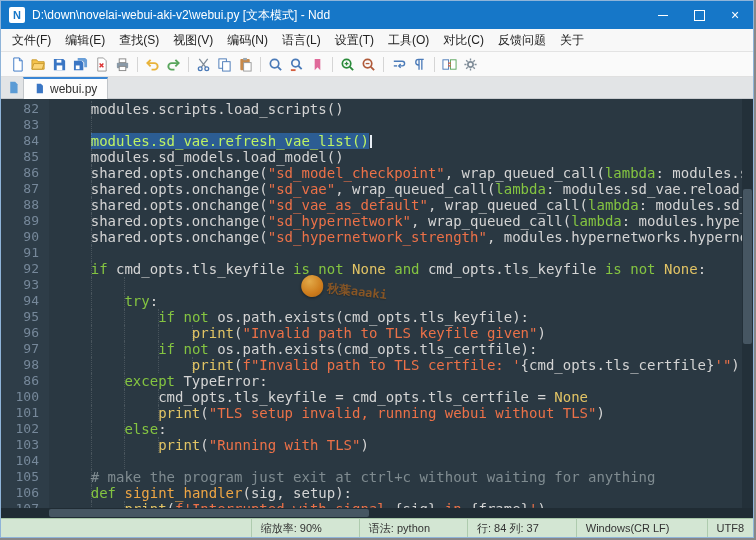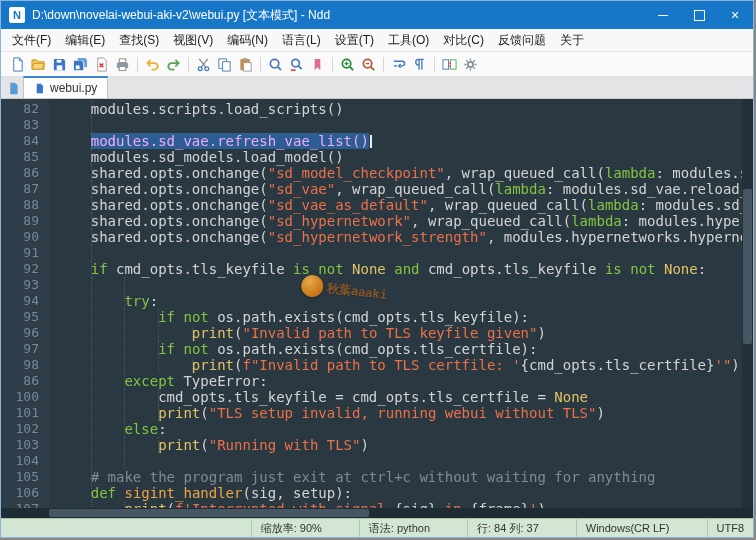--- a/index.html
+++ b/index.html
@@ -18,40 +18,40 @@
   
   .menubar{height:22px;flex:0 0 22px;background:#f8f8f8;display:flex;align-items:center;font-size:12px;color:#222;border-bottom:1px solid #e3e3e3;padding-left:4px;}
   .menu-item{padding:2px 7px;cursor:default;}
 
   
   .toolbar{height:24px;flex:0 0 24px;background:#fafafa;display:flex;align-items:center;border-bottom:1px solid #e0e0e0;padding-left:6px;}
   .tbtn{width:21px;height:21px;display:flex;align-items:center;justify-content:center;border-radius:2px;}
   .tsep{width:1px;height:15px;background:#d5d5d5;margin:0 4px;}
 
   
-  .tabbar{height:21px;flex:0 0 21px;background:#e2e4e6;display:flex;align-items:flex-end;border-bottom:1px solid #c9ccd0;padding-left:2px;}
+  .tabbar{height:21px;flex:0 0 21px;background:#e2e4e6;display:flex;align-items:center;border-bottom:1px solid #c9ccd0;padding-left:2px;}
   .tab-list-btn{width:20px;height:19px;display:flex;align-items:center;justify-content:center;}
   .tab{height:20px;background:#fdfdfd;border:1px solid #c2c6ca;border-bottom:none;border-top:2px solid #3a86d4;display:flex;align-items:center;gap:5px;padding:0 10px;font-size:12px;color:#333;}
 
   
   .editor{flex:1 1 auto;display:flex;background:#2a3842;overflow:hidden;position:relative;font-family:"DejaVu Sans Mono",monospace;}
   .gutter{flex:0 0 48px;background:#2e3d48;color:#76889a;font-size:13px;text-align:right;padding:2px 10px 0 0;box-sizing:border-box;user-select:none;}
   .lnum{height:16px;line-height:16px;}
   .code-area{flex:1 1 auto;position:relative;overflow:hidden;padding:2px 0 0 8px;}
   .line{height:16px;line-height:16px;font-size:14px;white-space:pre;position:relative;color:#d4d4d4;}
   .guide{position:absolute;top:0;bottom:0;width:0;border-left:1px dotted rgba(255,255,255,0.14);}
   .t-pl{color:#d4d4d4;}
   .t-id{color:#d4d4d4;}
   .t-kw{color:#84c441;}
   .t-str{color:#ec7148;}
   .t-fn{color:#e2c465;}
   .t-lit{color:#e2c465;}
   .t-def{color:#efa644;}
   .t-com{color:#7f8b90;}
-  .t-sel{background:#2c5d93;color:#f0abfc;}
+  .t-sel{background:#2c5d93;color:#bef264;}
   .caret{display:inline-block;width:2px;height:13px;background:#e8eef4;vertical-align:-2px;margin-left:1px;}
 
   
   .watermark{position:absolute;left:252px;top:180px;display:flex;align-items:center;gap:4px;transform:rotate(7deg);opacity:.9;pointer-events:none;}
   .wm-circle{width:22px;height:22px;border-radius:50%;background:radial-gradient(circle at 35% 30%,#f7b74a,#e08418 60%,#b96a10);box-shadow:0 1px 3px rgba(0,0,0,.4);}
   .wm-text{font-size:12px;font-weight:bold;color:rgba(164,96,30,.85);text-shadow:0 1px 1px rgba(0,0,0,.25);white-space:nowrap;}
 
   
   .vscroll{position:absolute;right:0;top:0;bottom:0;width:11px;background:#233039;}
   .vthumb{position:absolute;left:1px;right:1px;top:22%;height:38%;background:#465662;border-radius:2px;}

